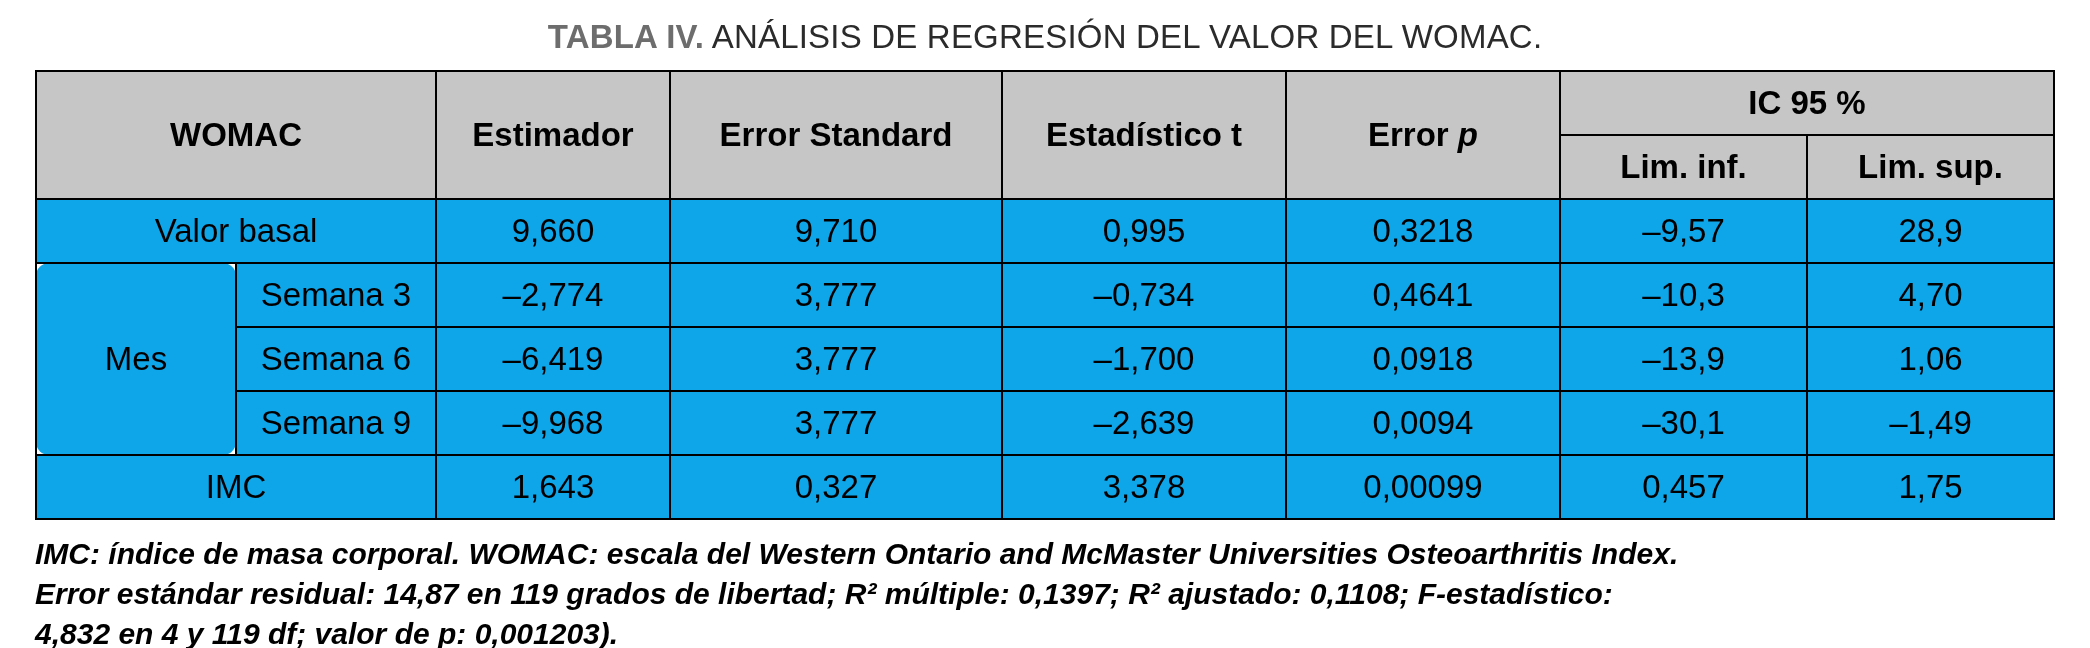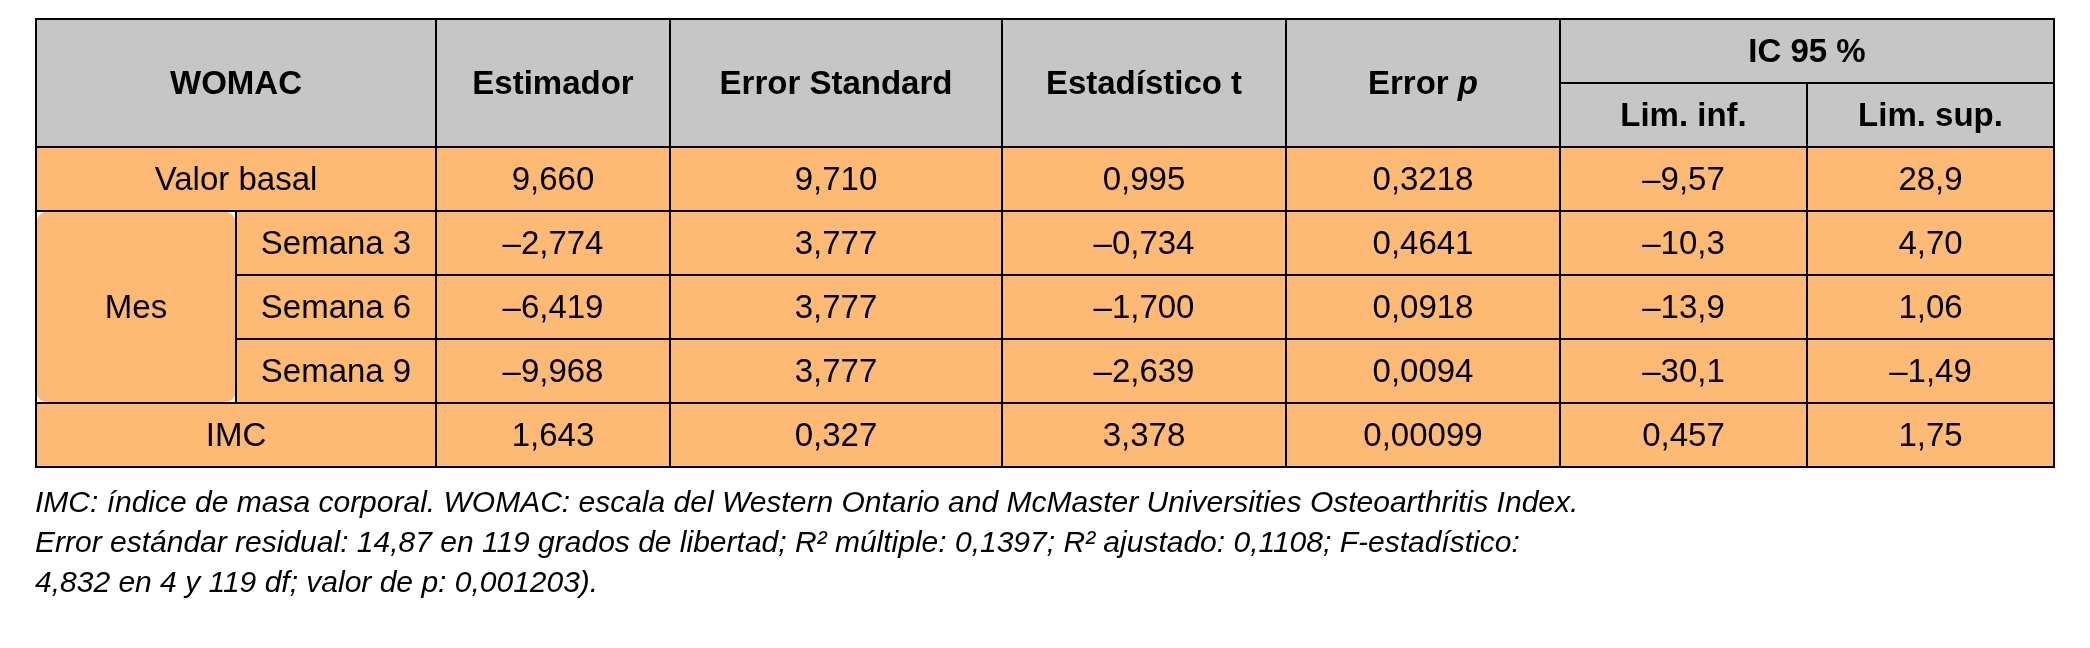--- a/index.html
+++ b/index.html
@@ -47,21 +47,21 @@
     table-layout: fixed;
     font-size: 33px;
   }
   table.reg th, table.reg td {
     border: 2px solid #000000;
     padding: 0;
     text-align: center;
     vertical-align: middle;
     height: 62px;
     line-height: 1.1;
-    background: #fdba74;
+    background: #0ea5e9;
   }
   table.reg thead th {
     background: #c6c6c6;
     font-weight: bold;
   }
   .hdr-womac { width: 398px; }
   .hdr-est { width: 232px; }
   .hdr-err { width: 330px; }
   .hdr-t { width: 282px; }
   .hdr-p { width: 272px; }
@@ -83,27 +83,32 @@
   .notes {
     width: 2020px;
     margin: 14px auto 0 auto;
     font-style: italic;
     font-size: 30px;
     line-height: 1.33;
     color: #000000;
   }
   .notes div {
     white-space: nowrap;
+    font-weight: bold;
   }
 </style>
 </head>
 <body>
 
 <div class="page">
 
+  <div class="caption">
+    <span class="caption-label">TABLA IV.</span>
+    <span class="caption-text">ANÁLISIS DE REGRESIÓN DEL VALOR DEL WOMAC.</span>
+  </div>
 
   <div class="table-wrap">
     <table class="reg">
       <thead>
         <tr>
           <th class="hdr-womac" colspan="2" rowspan="2">WOMAC</th>
           <th class="hdr-est" rowspan="2">Estimador</th>
           <th class="hdr-err" rowspan="2">Error Standard</th>
           <th class="hdr-t" rowspan="2">Estadístico t</th>
           <th class="hdr-p" rowspan="2"><span>Error </span><span class="ital-p">p</span></th>

